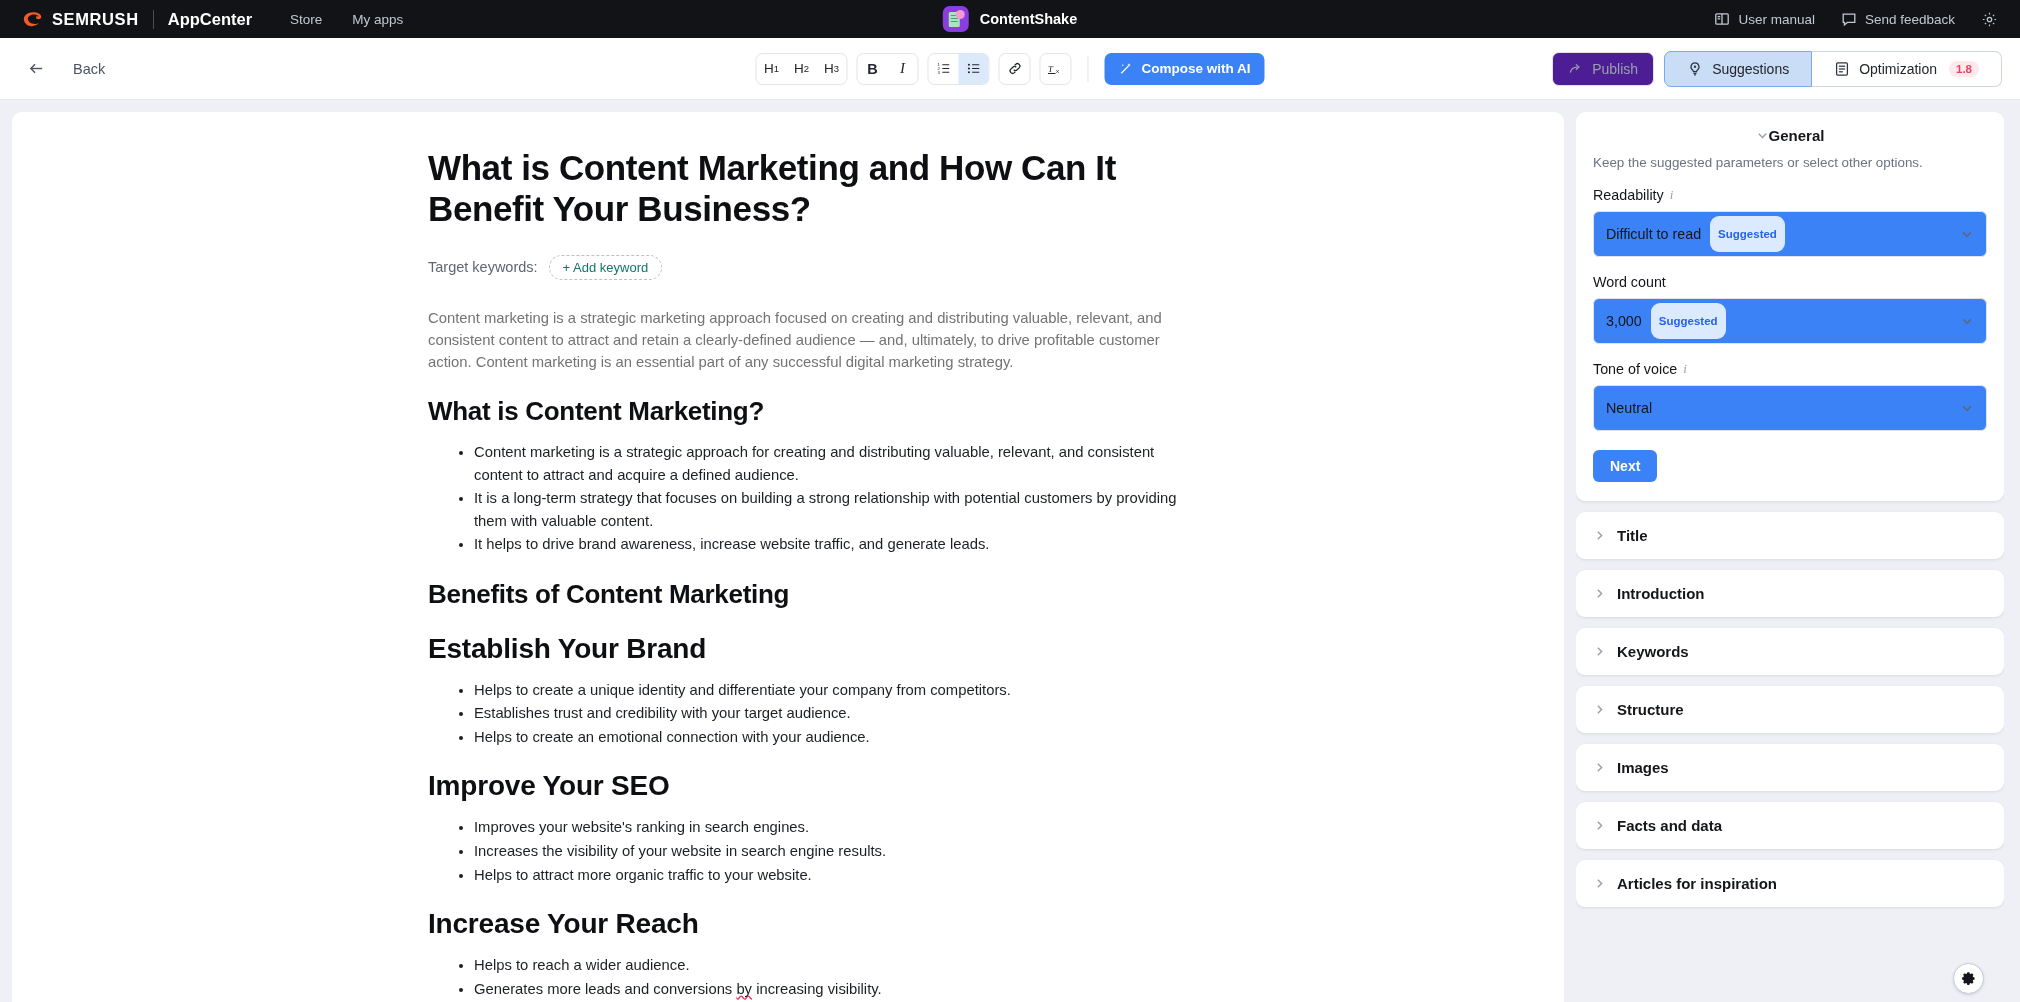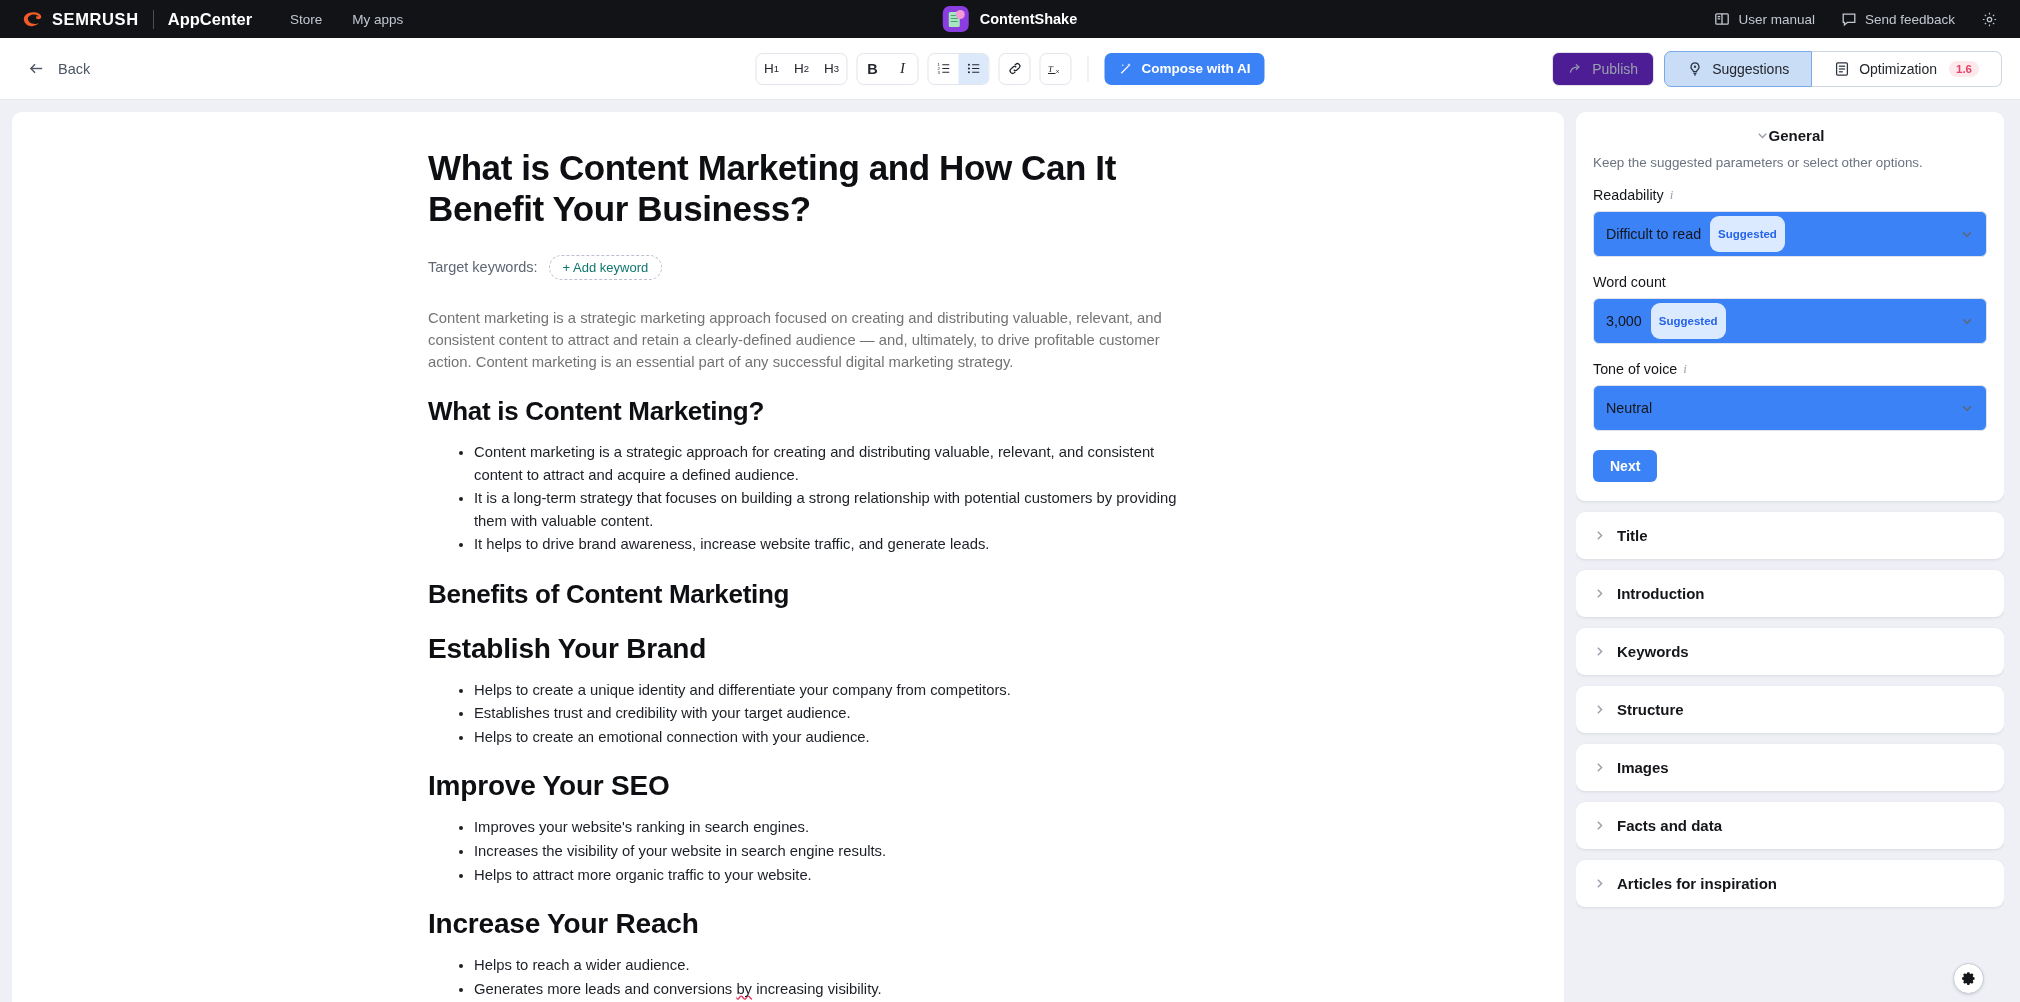--- a/index.html
+++ b/index.html
@@ -73,21 +73,21 @@
   
   .toolbar-row {
     height: 62px;
     background: #ffffff;
     display: flex; align-items: center;
     position: relative;
     padding: 0 18px;
     border-bottom: 1px solid #e8eaef;
   }
   .back-btn {
-    display: flex; align-items: center; gap: 13px;
+    display: flex; align-items: center; gap: 28px;
     color: #4b5563; font-size: 14.5px; cursor: pointer;
     padding: 6px 10px;
   }
   .back-btn svg { display: block; }
 
   .editor-tools {
     position: absolute; left: 50%; transform: translateX(-50%);
     display: flex; align-items: center; gap: 9px;
   }
   .tool-group {
@@ -392,21 +392,21 @@
         <span>Suggestions</span>
       </div>
       <div class="seg-btn">
         <svg width="16" height="16" viewBox="0 0 16 16" fill="none" stroke="#2c3440" stroke-width="1.25">
           <rect x="2.6" y="1.9" width="10.8" height="12.2" rx="1.2"></rect>
           <line x1="4.9" y1="5.2" x2="11.1" y2="5.2"></line>
           <line x1="4.9" y1="8" x2="11.1" y2="8"></line>
           <line x1="4.9" y1="10.8" x2="8.8" y2="10.8"></line>
         </svg>
         <span>Optimization</span>
-        <span class="seg-badge">1.6</span>
+        <span class="seg-badge">1.8</span>
       </div>
     </div>
   </div>
 </div>
 
 <div class="main">
 
   <div class="doc-card">
     <div class="doc-inner">
       <div class="doc-body">

